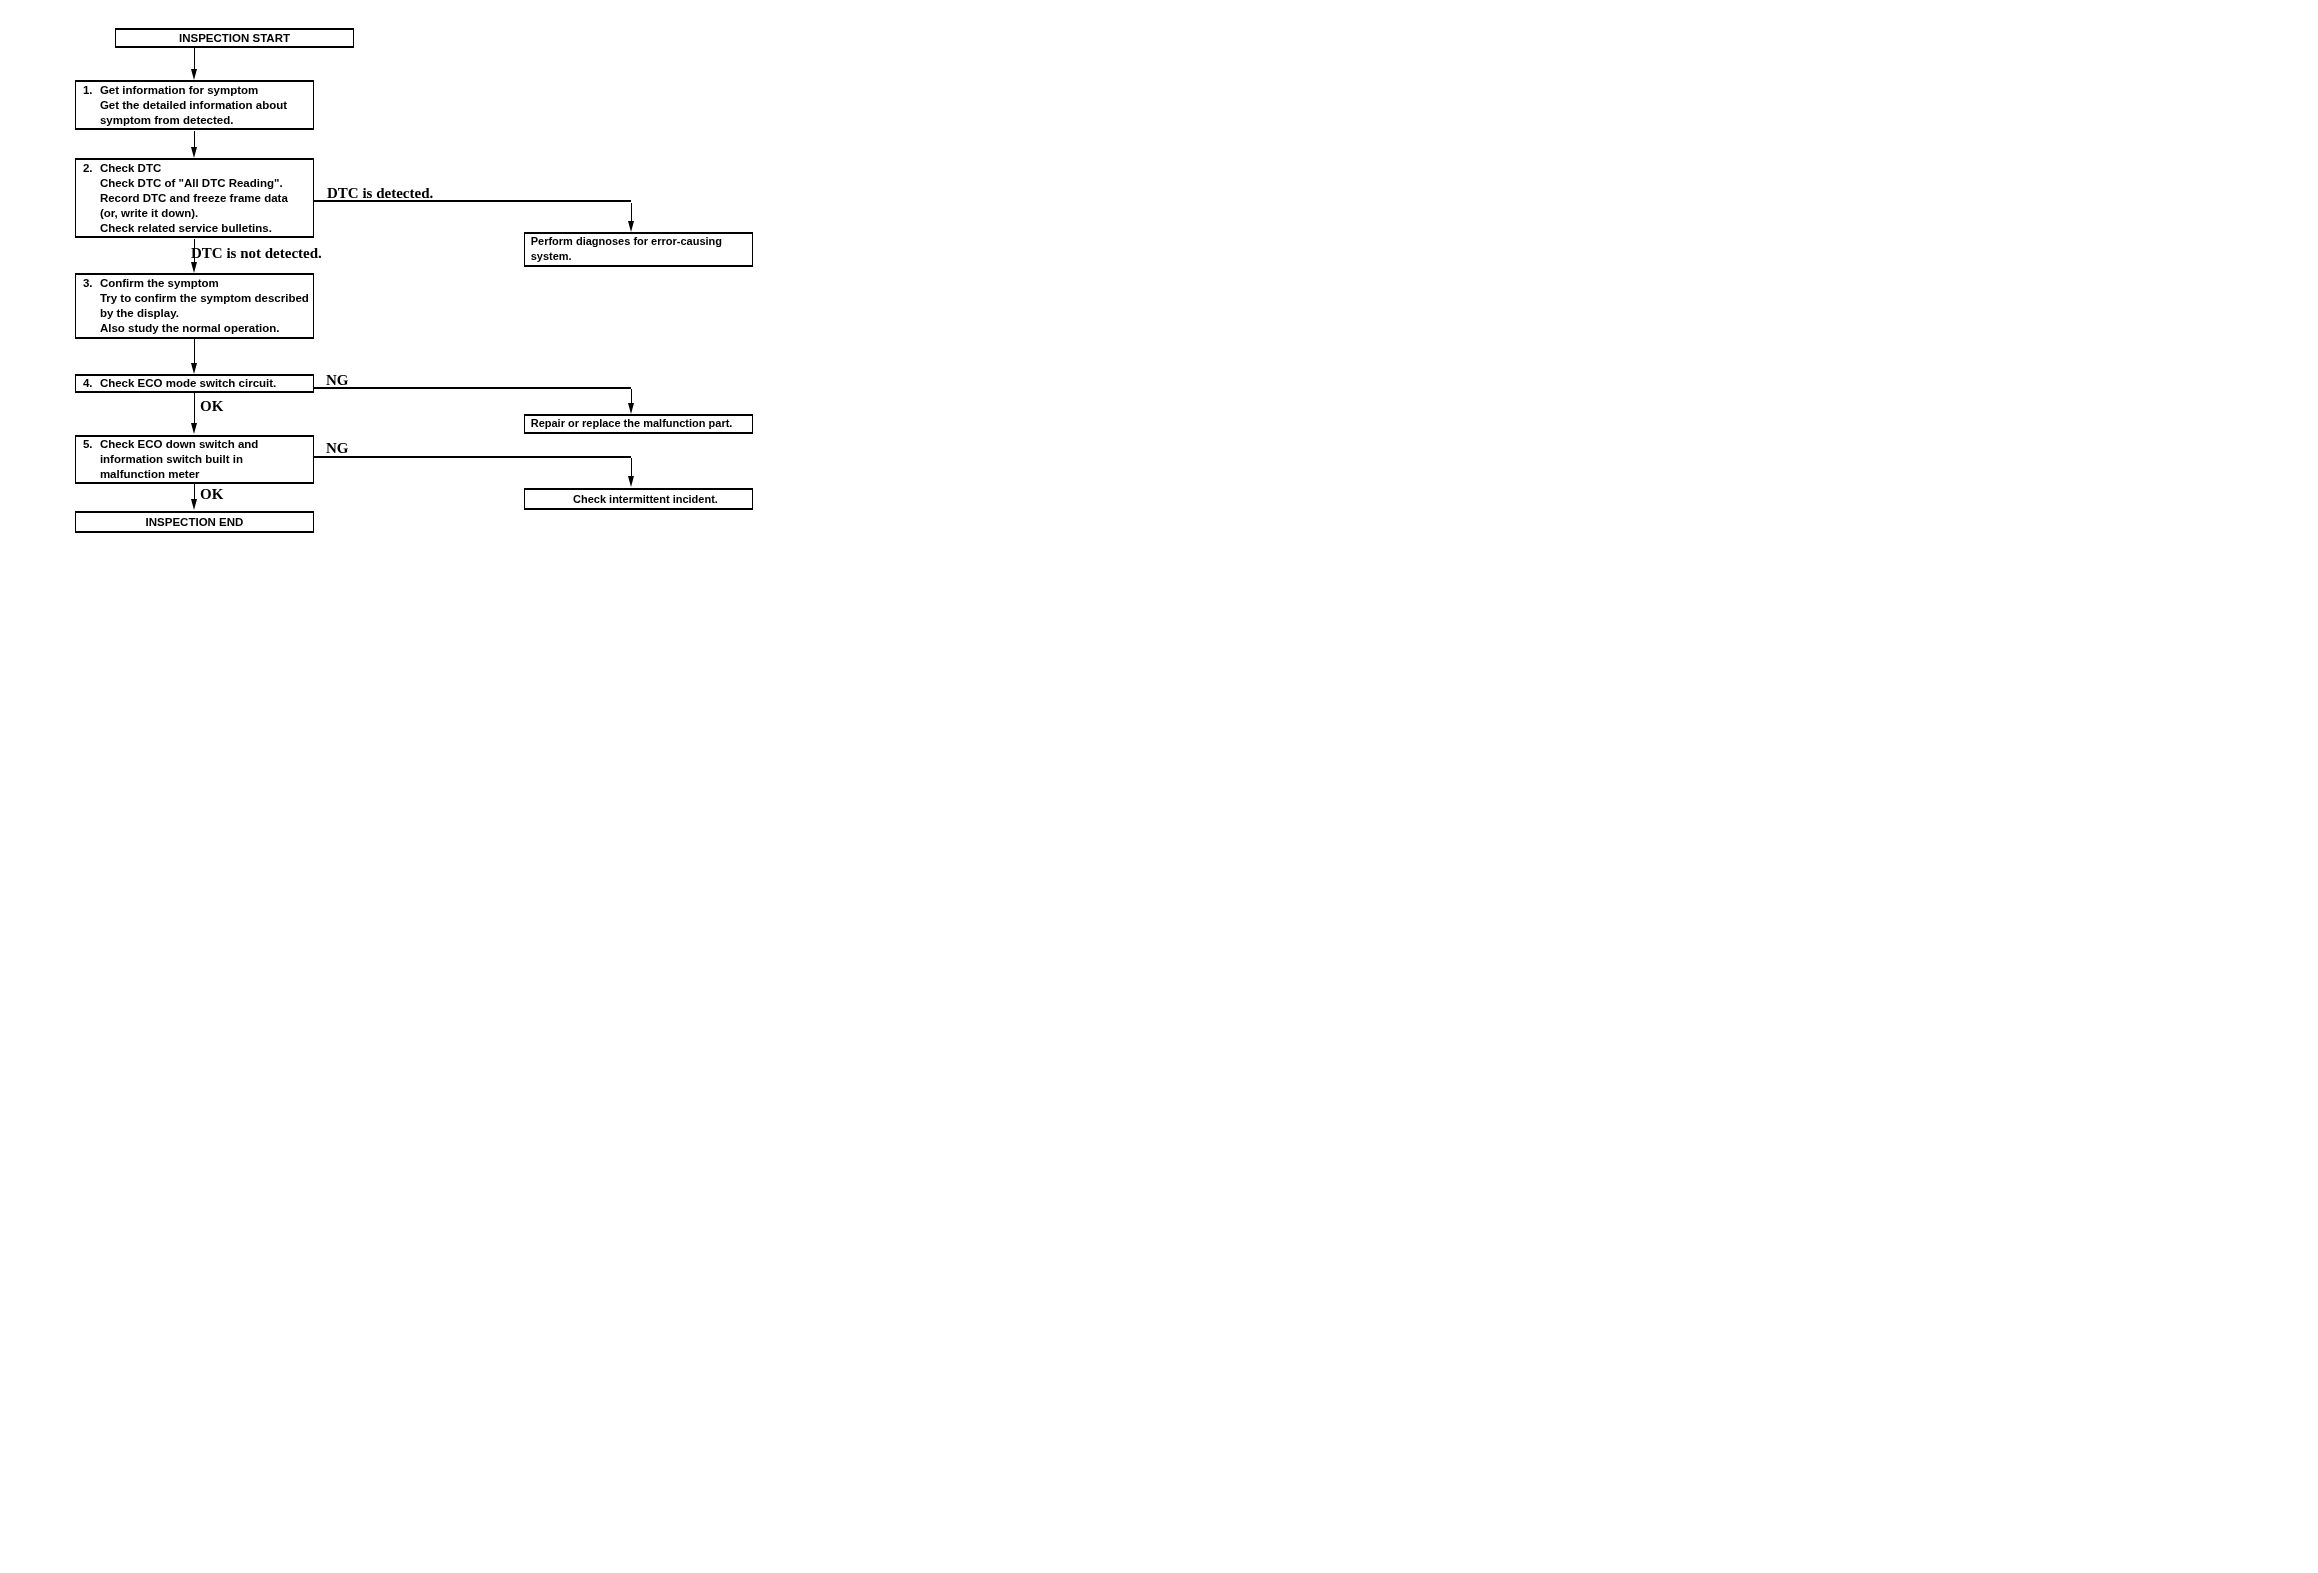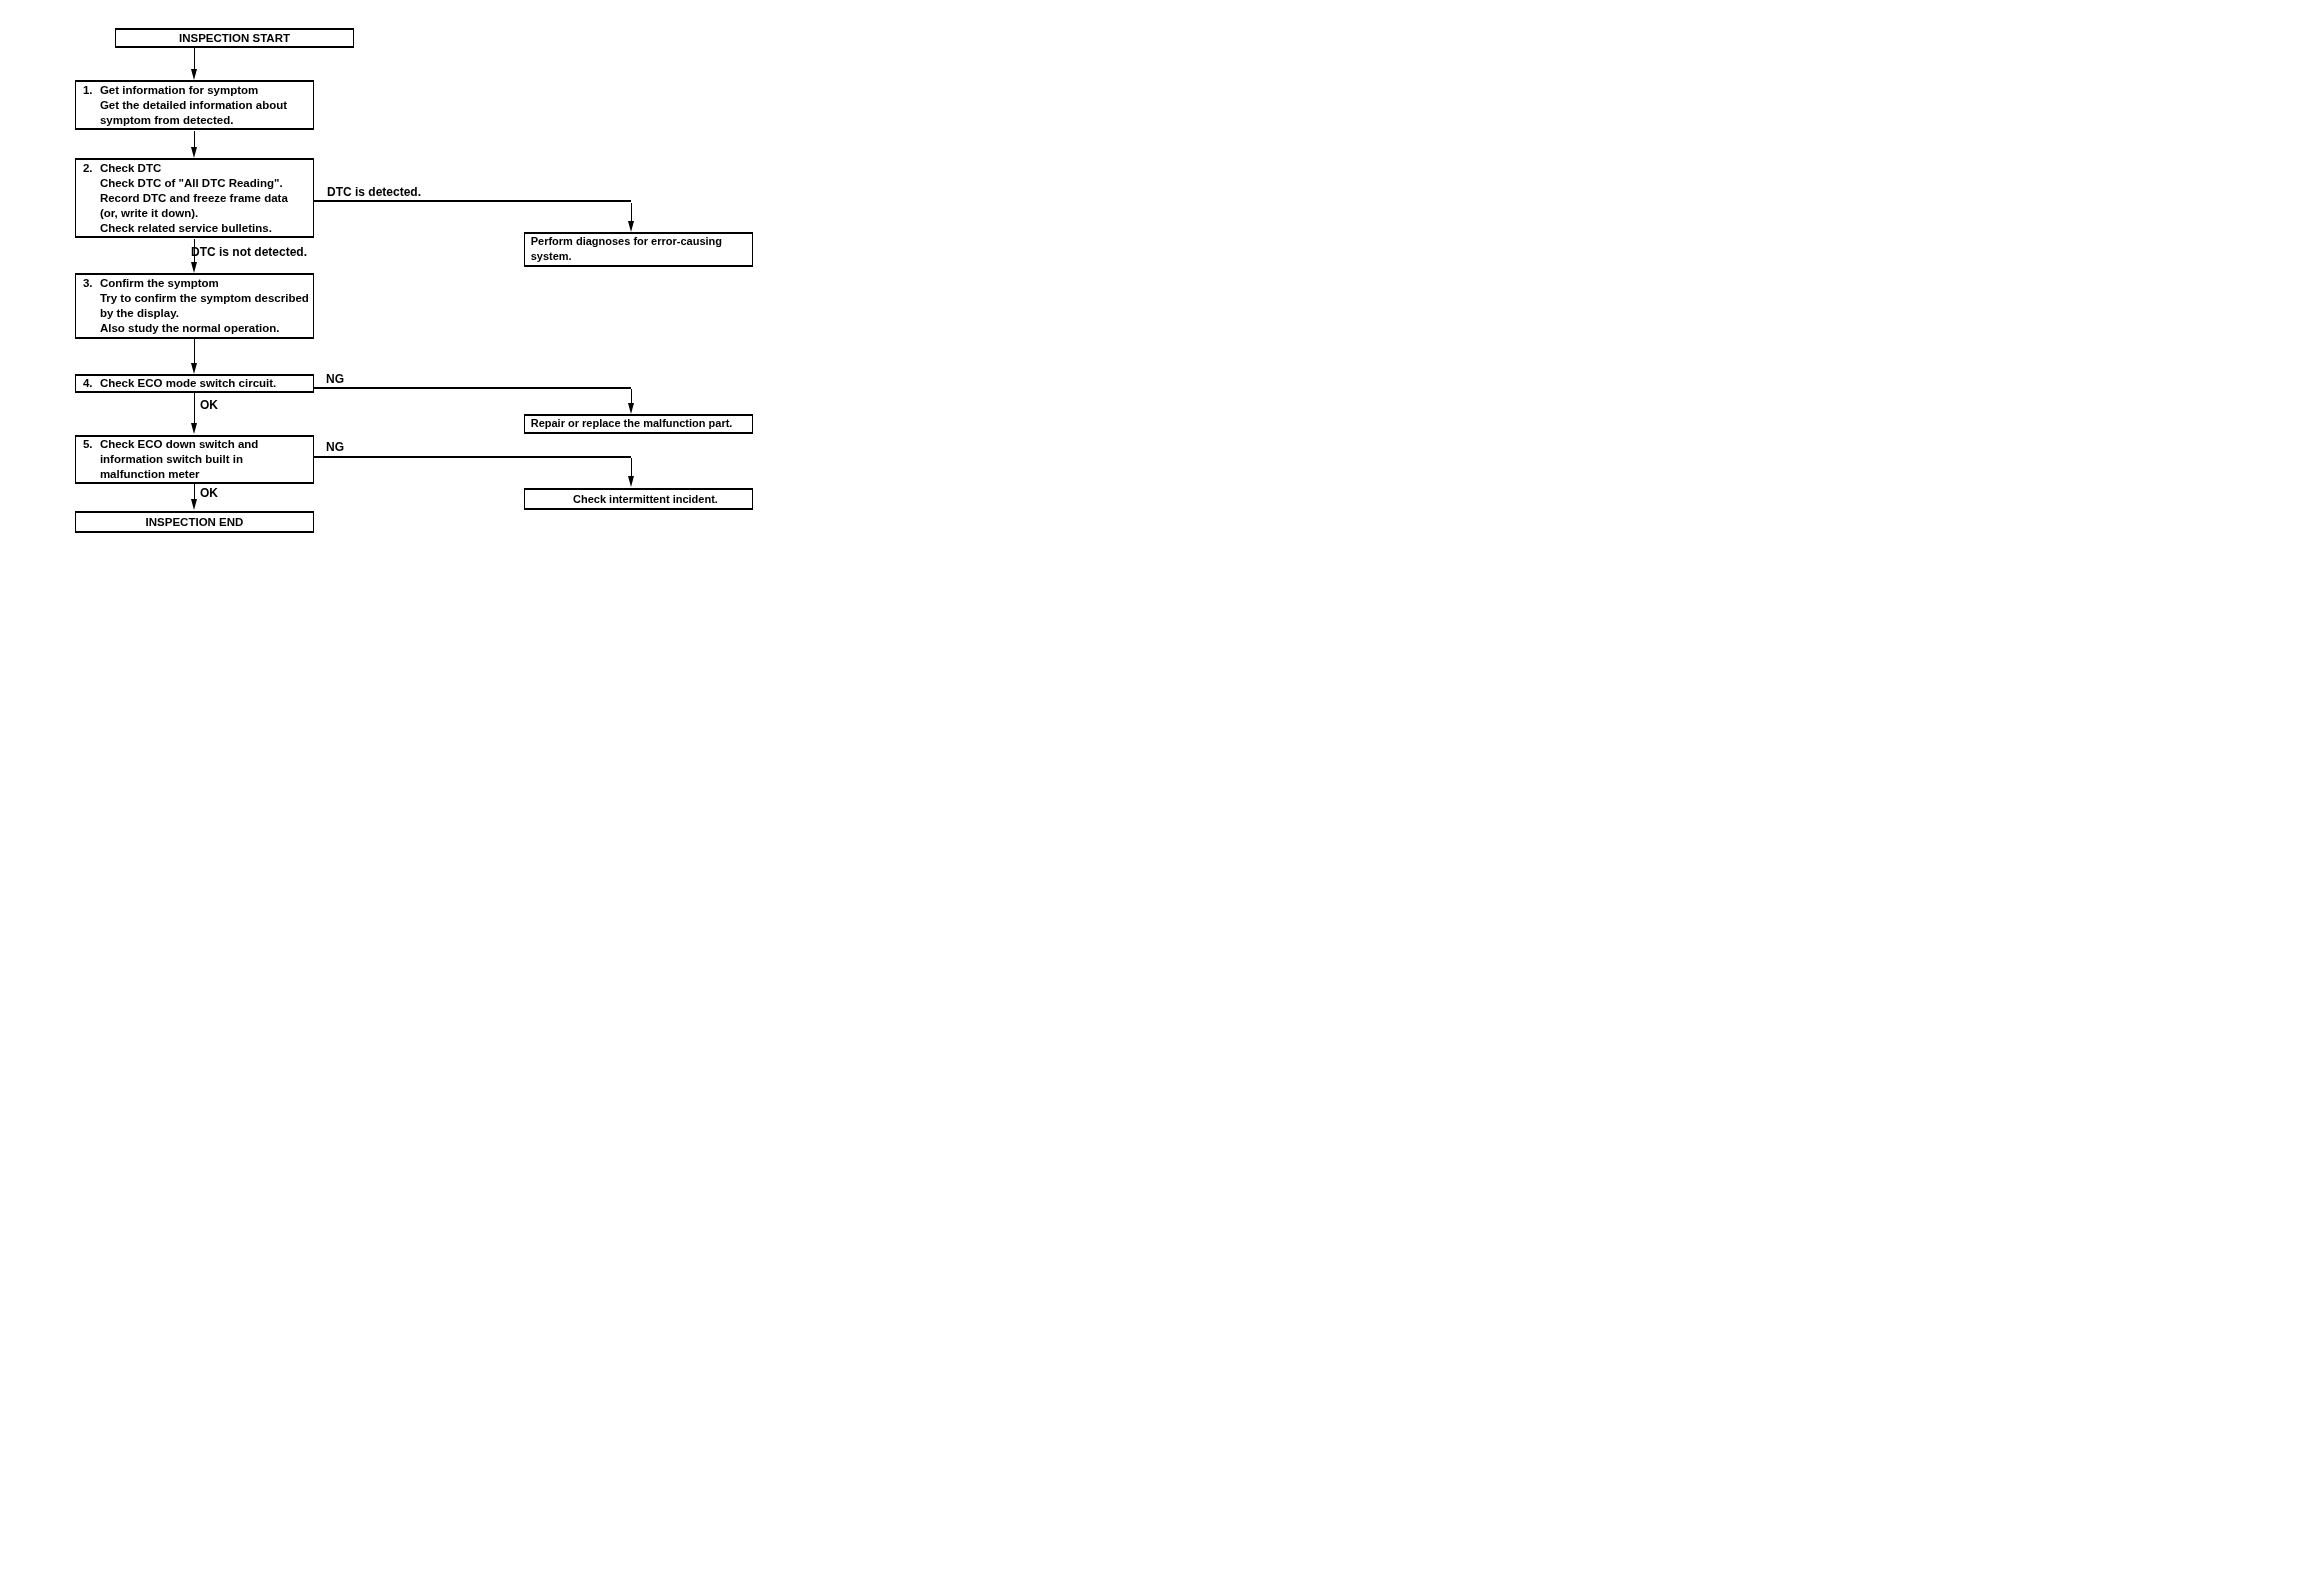--- a/index.html
+++ b/index.html
@@ -63,22 +63,23 @@
     position: absolute;
     width: 0;
     height: 0;
     border-left: 3.4px solid transparent;
     border-right: 3.4px solid transparent;
     border-top: 11.5px solid #000000;
   }
   
   .edge-label {
     position: absolute;
-    font-size: 12px;
+    font-size: 15px;
     white-space: nowrap;
+    font-family: Liberation Serif, serif;
   }
 
   
   #box-start        { left: 75px; top:  28px; width: 239px; height: 19.5px; margin-left: 40px; }
   #box-step1        { left: 75px; top: 80px; width: 239px; height: 50px; }
   #box-step2        { left: 75px; top: 158px; width: 239px; height: 80px; }
   #box-step3        { left: 75px; top: 273px; width: 239px; height: 66px; }
   #box-step4        { left: 75px; top: 374px; width: 239px; height: 19px; }
   #box-step5        { left: 75px; top: 435px; width: 239px; height: 49px; }
   #box-end          { left: 75px; top: 511px; width: 239px; height: 22px; }

